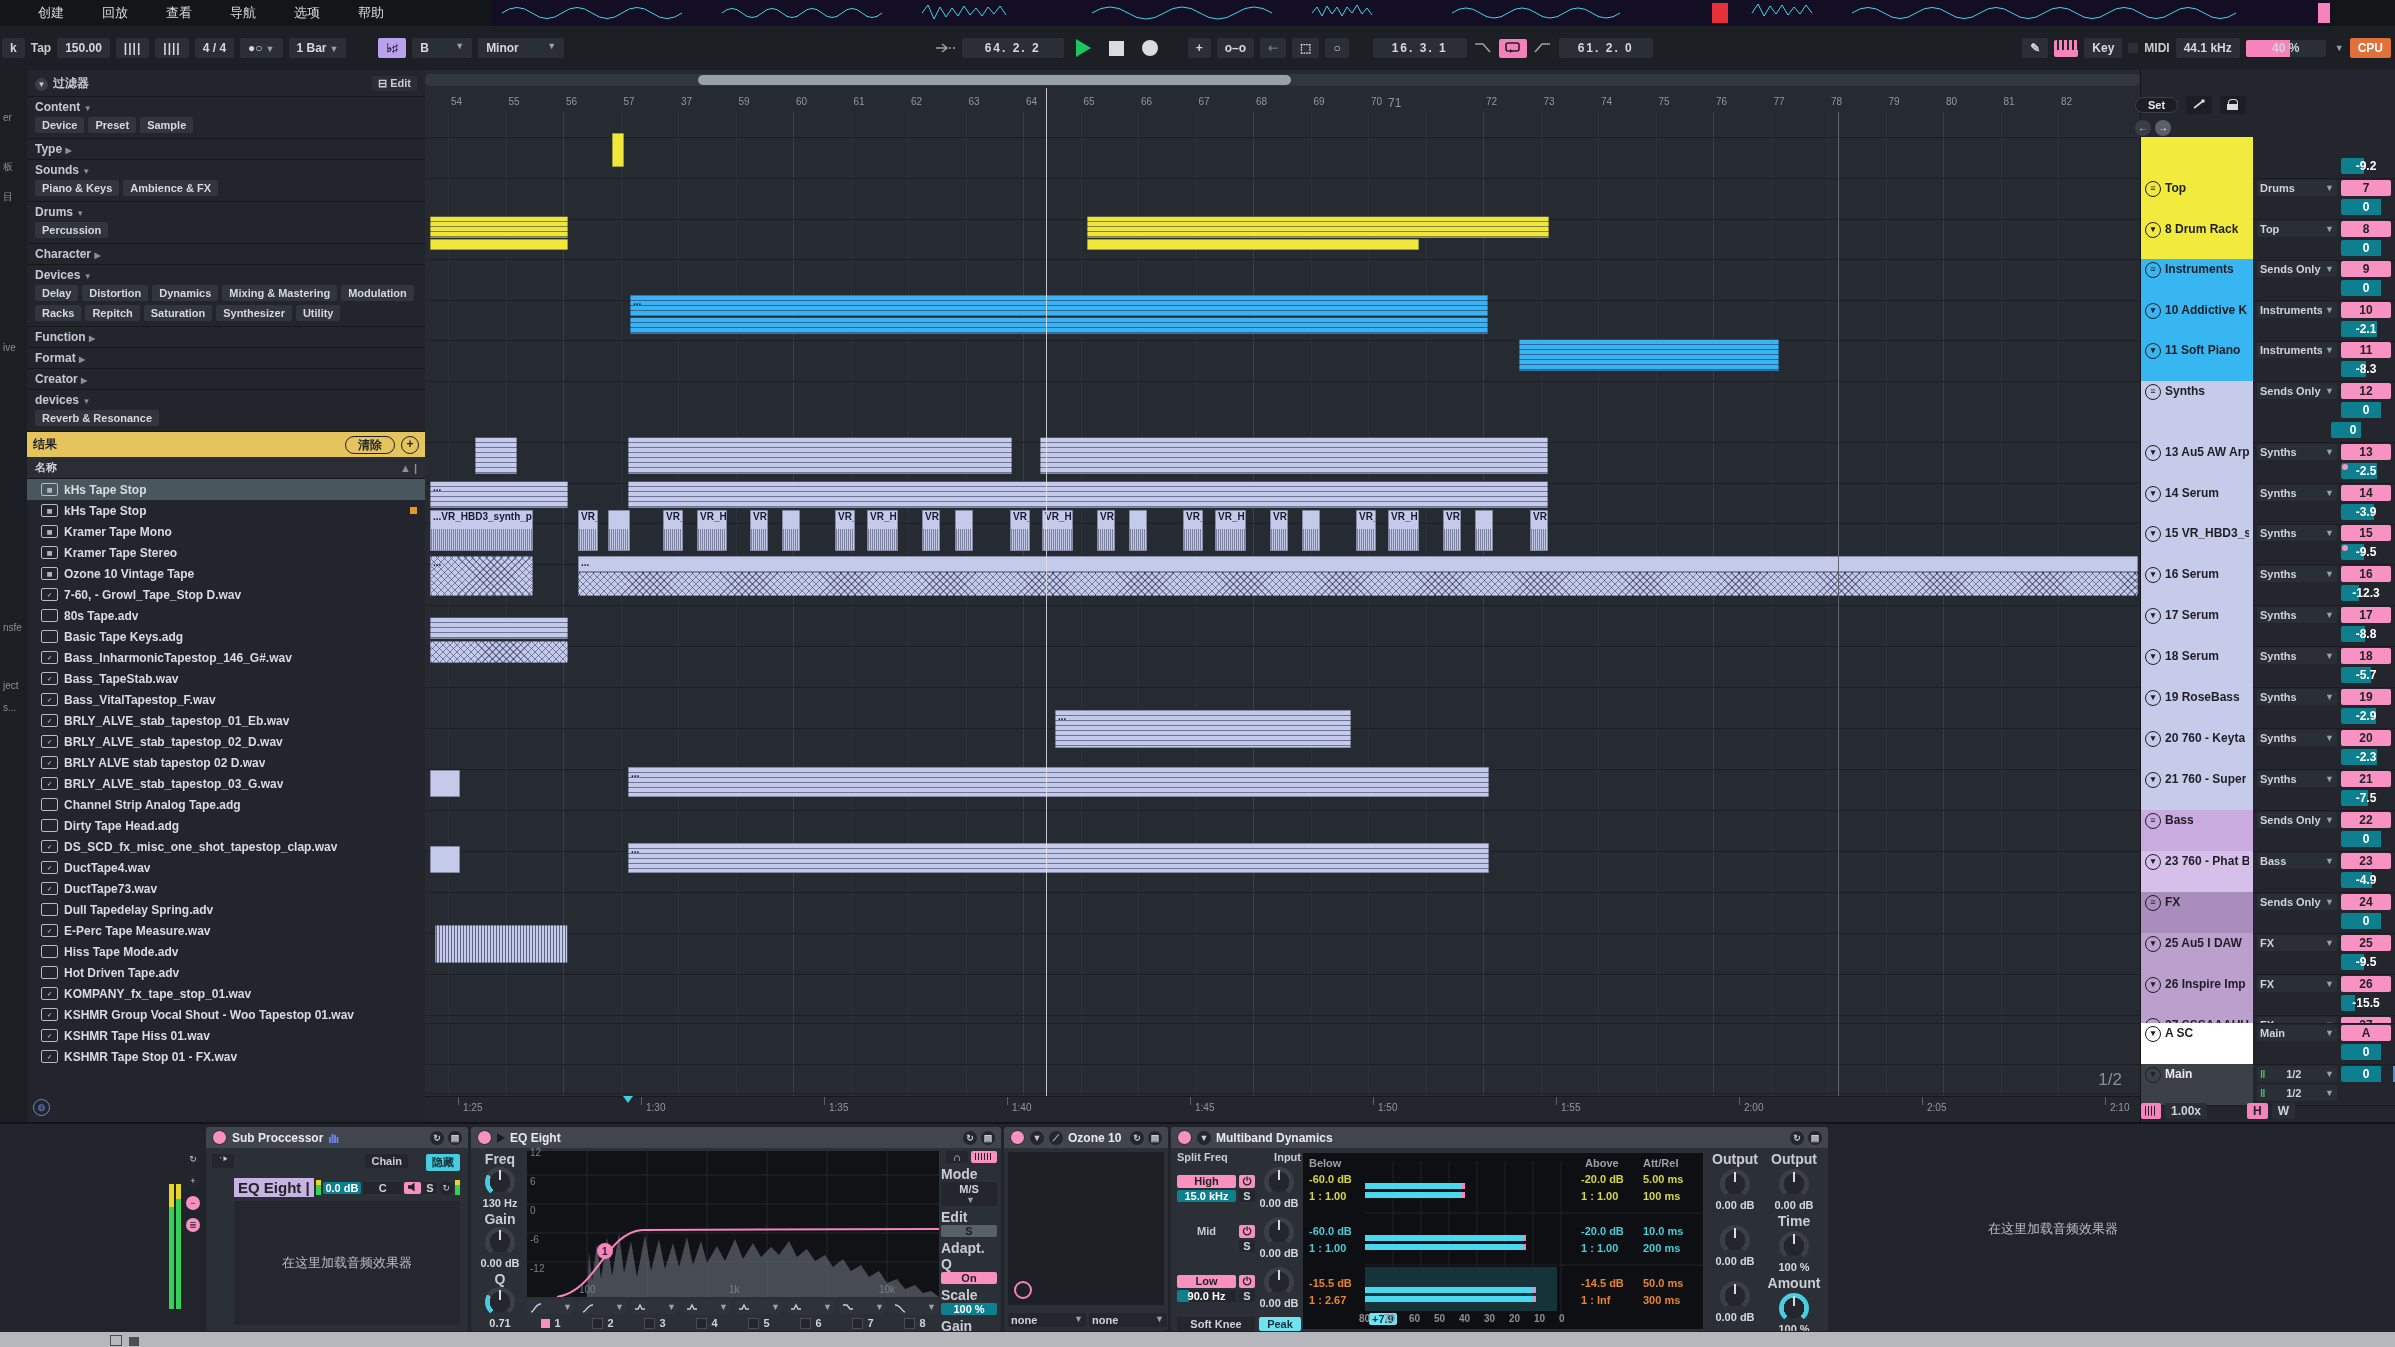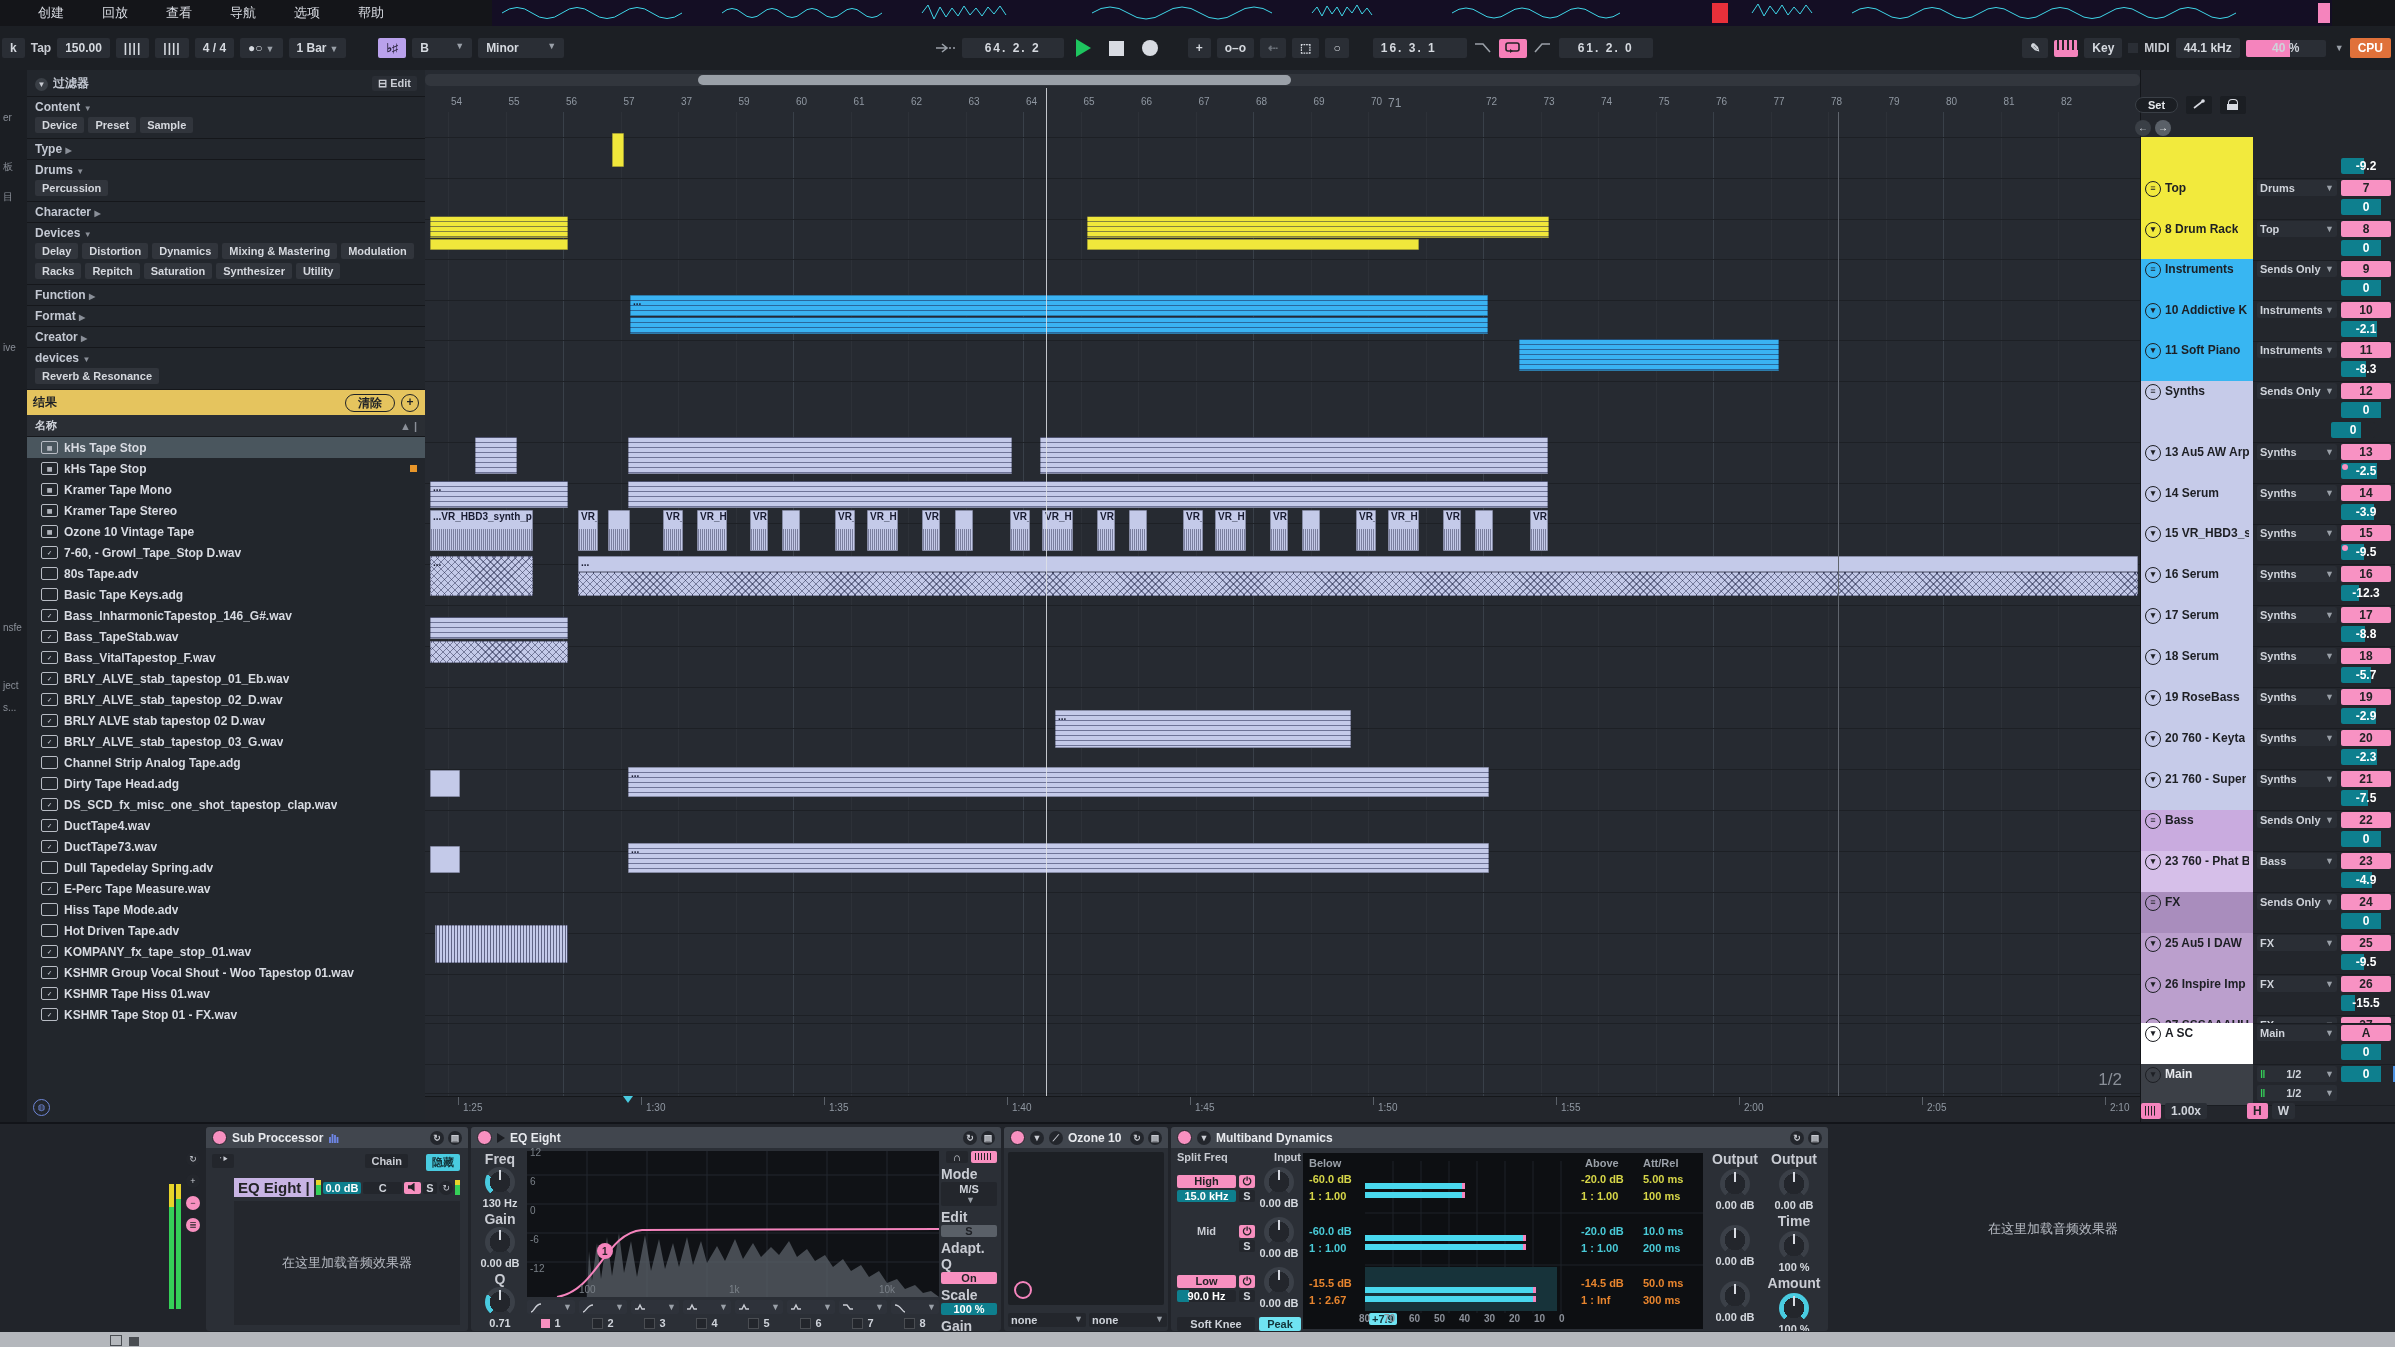--- a/index.html
+++ b/index.html
@@ -124,21 +124,21 @@
         </svg>
       <span class="tbox" style="min-width:86px;text-align:center;letter-spacing:2px;">64. 2. 2</span>
       <span style="display:inline-block;width:0;height:0;border-left:15px solid #1ec55f;border-top:9px solid transparent;border-bottom:9px solid transparent;margin:0 6px;"></span>
       <span style="display:inline-block;width:15px;height:15px;background:#d8dbe2;margin:0 6px;"></span>
       <span style="display:inline-block;width:16px;height:16px;border-radius:50%;background:#d8dbe2;margin:0 6px;"></span>
       <span class="tbox" style="margin-left:18px;">+</span>
       <span class="tbox">o–o</span>
       <span class="tbox" style="color:#6a7078;">⇠</span>
       <span class="tbox">⬚</span>
       <span class="tbox">○</span>
-      <span class="tbox" style="min-width:78px;letter-spacing:2px;margin-left:18px;">16. 3. 1</span>
+      <span class="tbox" style="min-width:78px;text-align:center;letter-spacing:2px;margin-left:18px;">16. 3. 1</span>
       <svg width="20" height="14">
           <path d="M2,3 h8 l7,8" stroke="#9aa0a8" stroke-width="1.6" fill="none"></path>
         </svg>
       <span style="background:#f77fb9;border-radius:2px;padding:2px 6px;">
         <svg width="16" height="12">
             <rect x="1" y="2" width="13" height="8" rx="2" stroke="#232326" stroke-width="1.6" fill="none"></rect>
             <path d="M8,10 l-3,2 v-4 z" fill="#232326"></path>
           </svg>
       </span>
       <svg width="20" height="14">
@@ -181,20 +181,27 @@
         <div class="sec">
           <div class="sec-label">Content <span style="font-size: 8px; color: rgb(138, 143, 152);">▼</span></div>
           <div class="tagrow">
             <div class="tag">Device</div>
             <div class="tag">Preset</div>
             <div class="tag">Sample</div>
           </div>
         </div>
         <div class="sec">
           <div class="sec-label">Type <span style="font-size: 8px; color: rgb(138, 143, 152);">▶</span></div>
+        </div>
+        <div class="sec">
+          <div class="sec-label">Sounds <span style="font-size: 8px; color: rgb(138, 143, 152);">▼</span></div>
+          <div class="tagrow">
+            <div class="tag">Piano &amp; Keys</div>
+            <div class="tag">Ambience &amp; FX</div>
+          </div>
         </div>
         <div class="sec">
           <div class="sec-label">Drums <span style="font-size: 8px; color: rgb(138, 143, 152);">▼</span></div>
           <div class="tagrow">
             <div class="tag">Percussion</div>
           </div>
         </div>
         <div class="sec">
           <div class="sec-label">Character <span style="font-size: 8px; color: rgb(138, 143, 152);">▶</span></div>
         </div>

